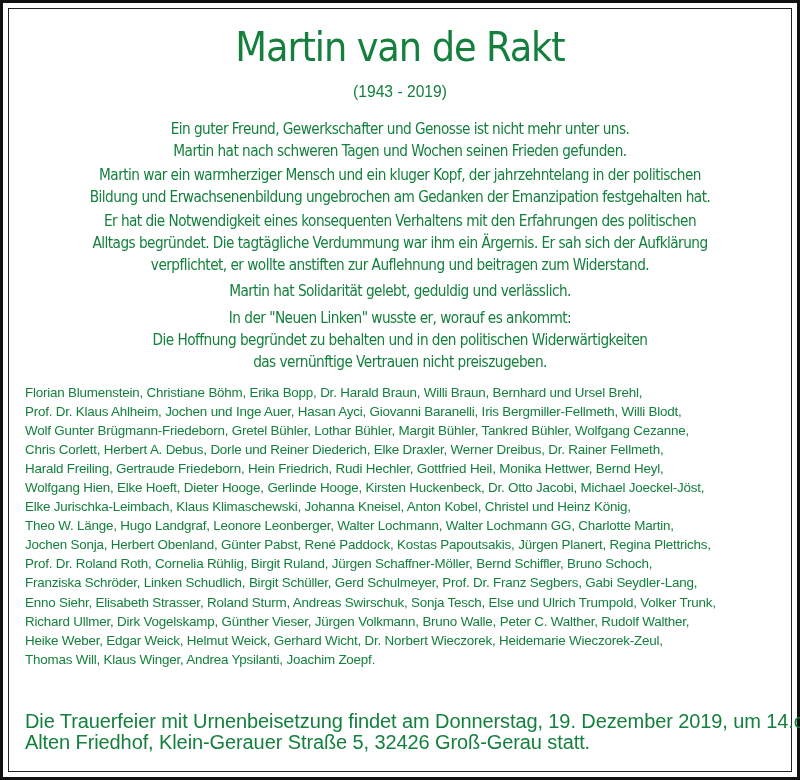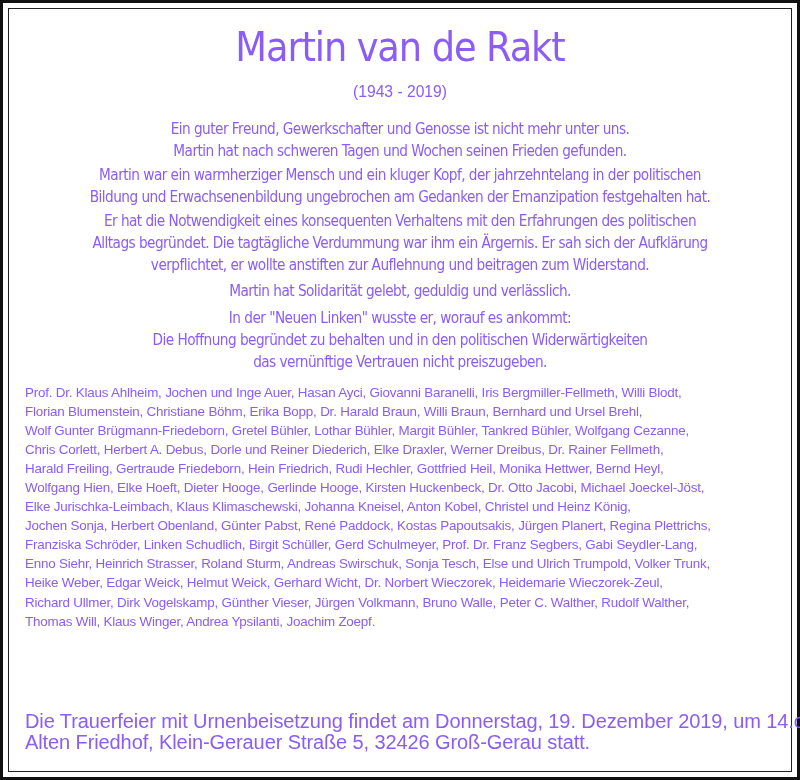--- a/index.html
+++ b/index.html
@@ -7,21 +7,21 @@
   .frame-outer {
     position: absolute; left: 0; top: 0; width: 800px; height: 780px;
     box-sizing: border-box; border: 3px solid #111; background: #fff;
   }
   .frame-inner {
     position: absolute; left: 5px; top: 5px; right: 5px; bottom: 5px;
     border: 1.5px solid #222; background: #fff;
   }
   .content {
     position: absolute; left: 0; top: 0; width: 800px; height: 780px;
-    color: #8b5cf6;
+    color: #15803d;
   }
   .title {
     position: absolute; left: 0; width: 800px; top: 24px; text-align: center;
     font-family: "DejaVu Sans", sans-serif; font-size: 40px; font-weight: normal;
     letter-spacing: -1.2px; transform: scaleX(0.92); transform-origin: center;
   }
   .years {
     position: absolute; left: 0; width: 800px; top: 82px; text-align: center;
     font-family: "Liberation Sans", sans-serif; font-size: 17px; transform: scaleX(0.92);
   }
@@ -75,32 +75,34 @@
     <span class="line">Martin hat Solidarität gelebt, geduldig und verlässlich.</span>
   </div>
 
   <div class="verse" style="top:307px;">
     <span class="line">In der "Neuen Linken" wusste er, worauf es ankommt:</span>
     <span class="line">Die Hoffnung begründet zu behalten und in den politischen Widerwärtigkeiten</span>
     <span class="line">das vernünftige Vertrauen nicht preiszugeben.</span>
   </div>
 
   <div class="names">
+    <span class="line">Florian Blumenstein, Christiane Böhm, Erika Bopp, Dr. Harald Braun, Willi Braun, Bernhard und Ursel Brehl,</span>
     <span class="line">Prof. Dr. Klaus Ahlheim, Jochen und Inge Auer, Hasan Ayci, Giovanni Baranelli, Iris Bergmiller-Fellmeth, Willi Blodt,</span>
-    <span class="line">Florian Blumenstein, Christiane Böhm, Erika Bopp, Dr. Harald Braun, Willi Braun, Bernhard und Ursel Brehl,</span>
     <span class="line">Wolf Gunter Brügmann-Friedeborn, Gretel Bühler, Lothar Bühler, Margit Bühler, Tankred Bühler, Wolfgang Cezanne,</span>
     <span class="line">Chris Corlett, Herbert A. Debus, Dorle und Reiner Diederich, Elke Draxler, Werner Dreibus, Dr. Rainer Fellmeth,</span>
     <span class="line">Harald Freiling, Gertraude Friedeborn, Hein Friedrich, Rudi Hechler, Gottfried Heil, Monika Hettwer, Bernd Heyl,</span>
     <span class="line">Wolfgang Hien, Elke Hoeft, Dieter Hooge, Gerlinde Hooge, Kirsten Huckenbeck, Dr. Otto Jacobi, Michael Joeckel-Jöst,</span>
     <span class="line">Elke Jurischka-Leimbach, Klaus Klimaschewski, Johanna Kneisel, Anton Kobel, Christel und Heinz König,</span>
+    <span class="line">Theo W. Länge, Hugo Landgraf, Leonore Leonberger, Walter Lochmann, Walter Lochmann GG, Charlotte Martin,</span>
     <span class="line">Jochen Sonja, Herbert Obenland, Günter Pabst, René Paddock, Kostas Papoutsakis, Jürgen Planert, Regina Plettrichs,</span>
+    <span class="line">Prof. Dr. Roland Roth, Cornelia Rühlig, Birgit Ruland, Jürgen Schaffner-Möller, Bernd Schiffler, Bruno Schoch,</span>
     <span class="line">Franziska Schröder, Linken Schudlich, Birgit Schüller, Gerd Schulmeyer, Prof. Dr. Franz Segbers, Gabi Seydler-Lang,</span>
-    <span class="line">Enno Siehr, Heinrich Strasser, Roland Sturm, Andreas Swirschuk, Sonja Tesch, Else und Ulrich Trumpold, Volker Trunk,</span>
+    <span class="line">Enno Siehr, Elisabeth Strasser, Roland Sturm, Andreas Swirschuk, Sonja Tesch, Else und Ulrich Trumpold, Volker Trunk,</span>
+    <span class="line">Richard Ullmer, Dirk Vogelskamp, Günther Vieser, Jürgen Volkmann, Bruno Walle, Peter C. Walther, Rudolf Walther,</span>
     <span class="line">Heike Weber, Edgar Weick, Helmut Weick, Gerhard Wicht, Dr. Norbert Wieczorek, Heidemarie Wieczorek-Zeul,</span>
-    <span class="line">Richard Ullmer, Dirk Vogelskamp, Günther Vieser, Jürgen Volkmann, Bruno Walle, Peter C. Walther, Rudolf Walther,</span>
     <span class="line">Thomas Will, Klaus Winger, Andrea Ypsilanti, Joachim Zoepf.</span>
   </div>
 
   <div class="footer">
     <span class="line">Die Trauerfeier mit Urnenbeisetzung findet am Donnerstag, 19. Dezember 2019, um 14.oo Uhr auf dem</span>
     <span class="line">Alten Friedhof, Klein-Gerauer Straße 5, 32426 Groß-Gerau statt.</span>
   </div>
 </div>
 
 </body></html>

